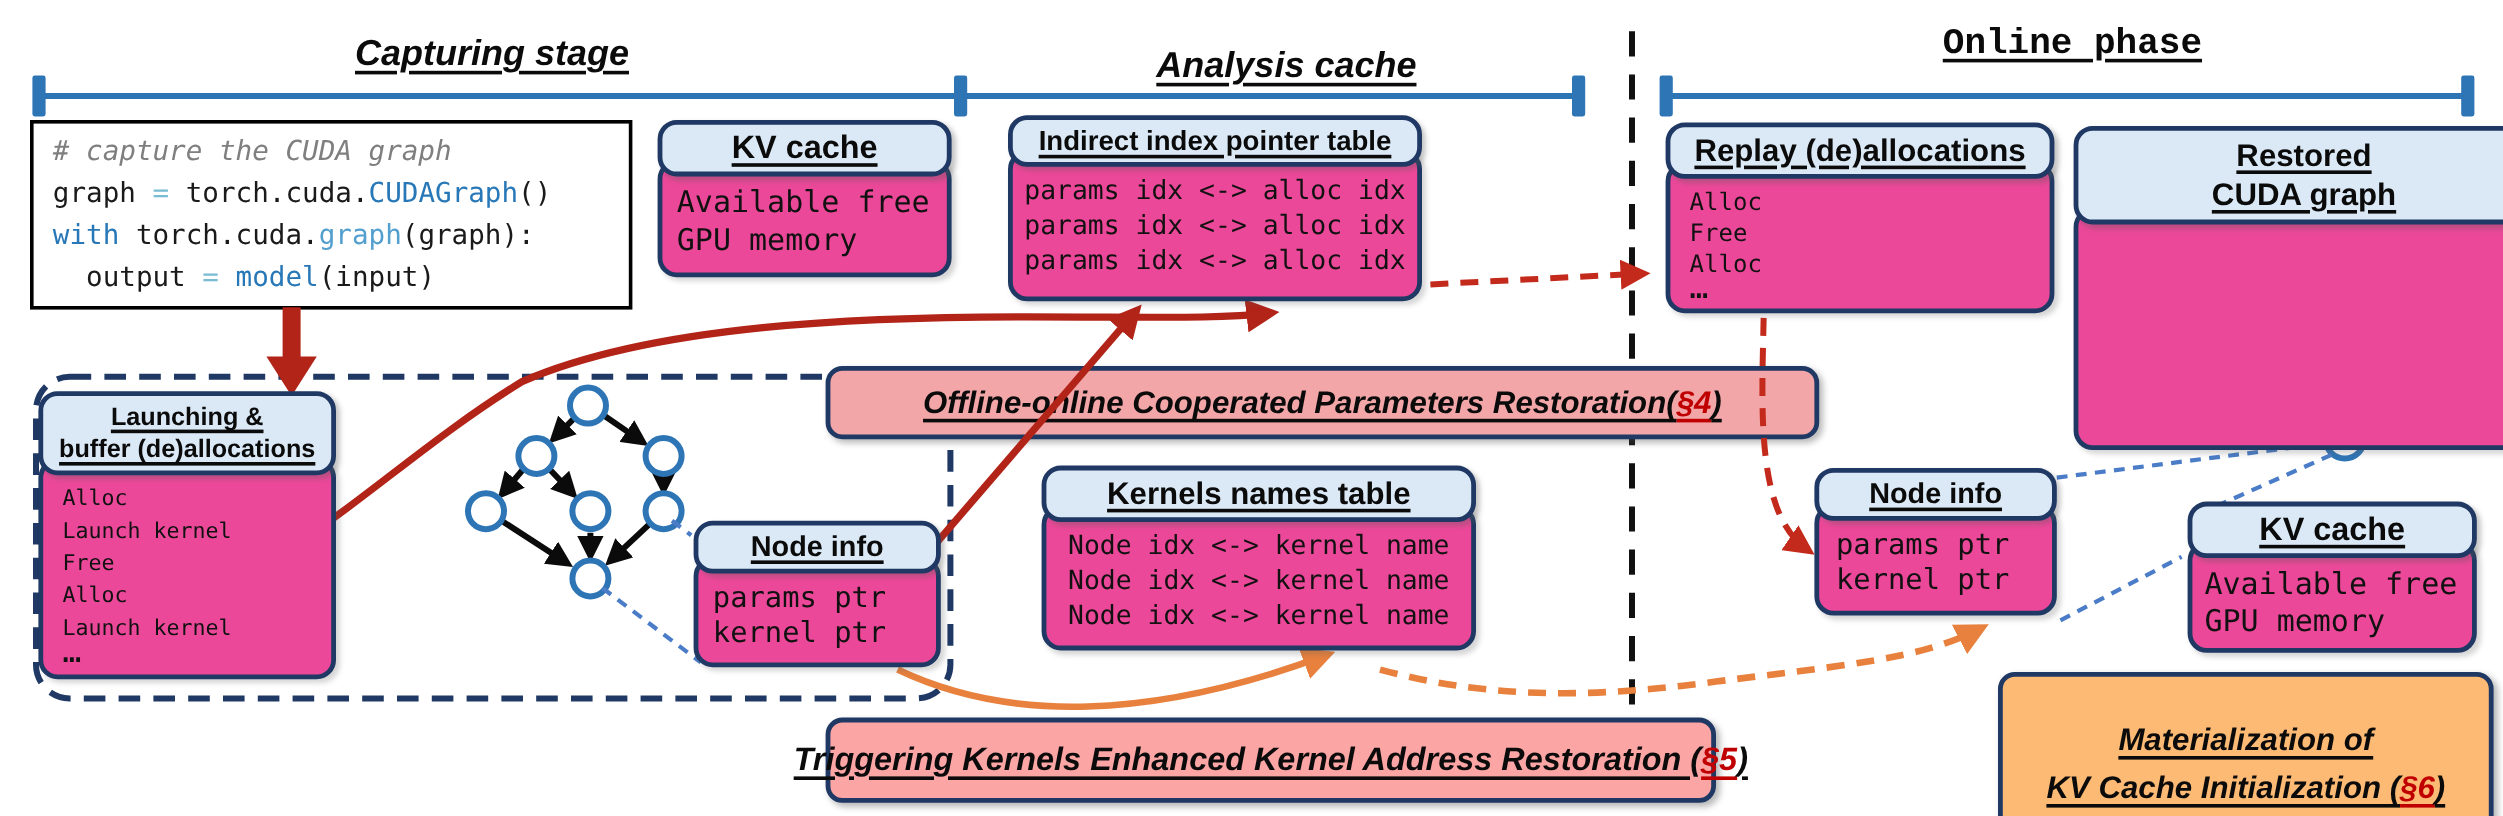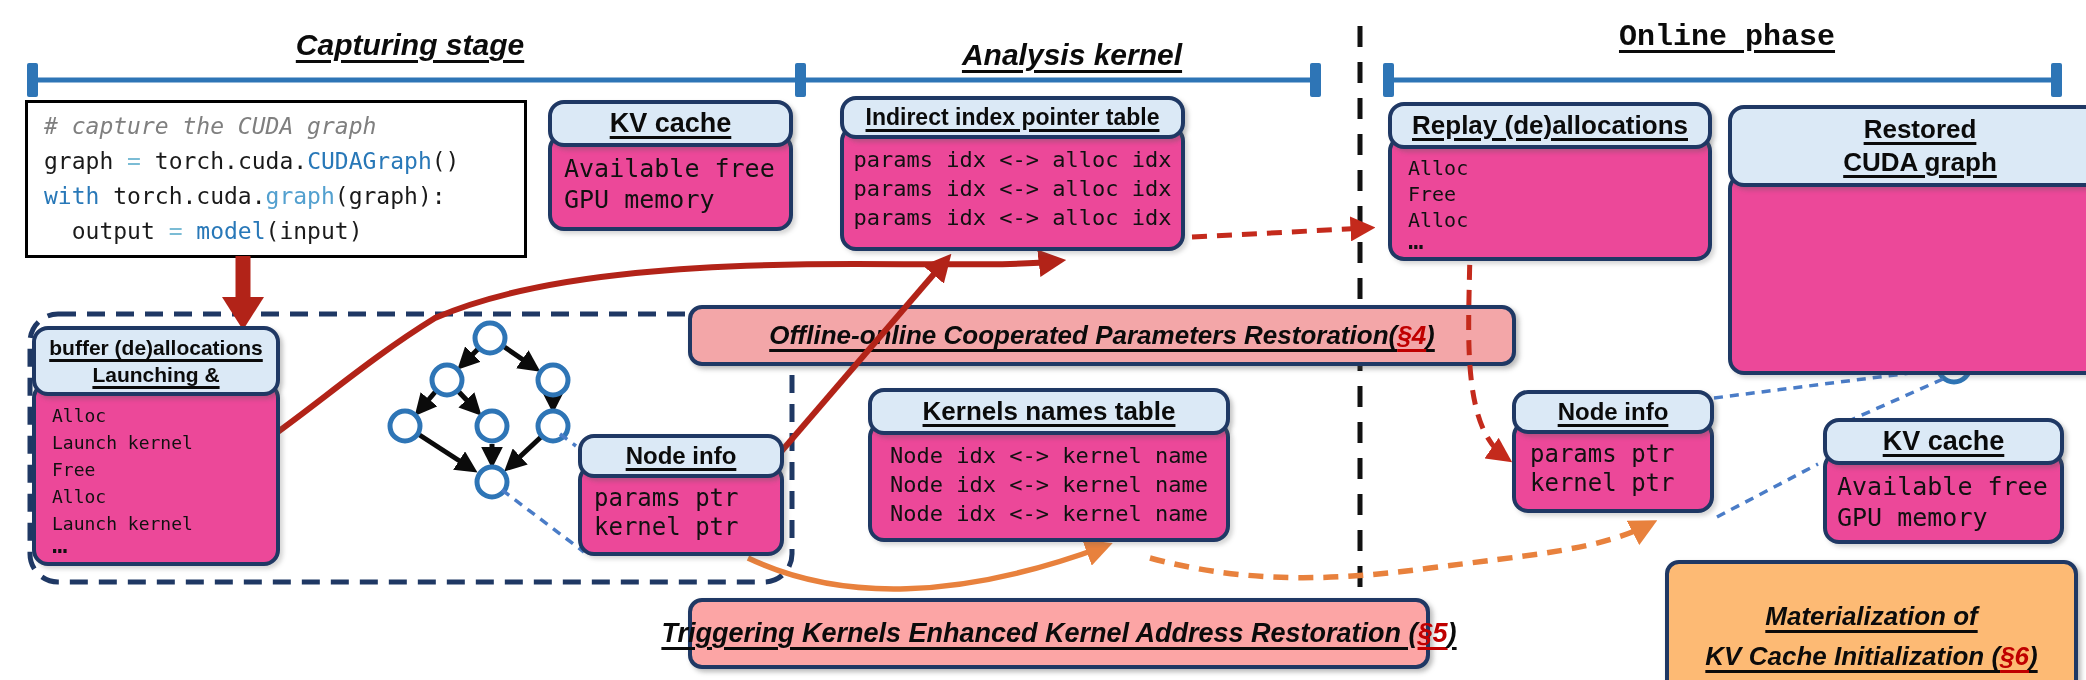--- a/index.html
+++ b/index.html
@@ -126,21 +126,21 @@
       <rect x="1383" y="63" width="11" height="34" rx="2" fill="#2e75b6"></rect>
       <rect x="2051" y="63" width="11" height="34" rx="2" fill="#2e75b6"></rect>
     </g>
 
     <path d="M1360 26 L1360 650" stroke="#111" stroke-width="5" stroke-dasharray="21 15" fill="none"></path>
 
     <rect x="30" y="314" width="762" height="268" rx="28" fill="none" stroke="#1f3864" stroke-width="5" stroke-dasharray="18 11"></rect>
   </svg>
 
   <div class="stage-label" style="left:410px; top:28px;">Capturing stage</div>
-  <div class="stage-label" style="left:1072px; top:38px;">Analysis kernel</div>
+  <div class="stage-label" style="left:1072px; top:38px;">Analysis cache</div>
   <div class="phase-label" style="left:1727px; top:20px;font-family:Liberation Mono, monospace;">Online phase</div>
 
   <div id="code-box">
     <div class="code-line"><span class="tok-comment"># capture the CUDA graph</span></div>
     <div class="code-line"><span class="tok-plain">graph </span><span class="tok-op">= </span><span class="tok-plain">torch.cuda.</span><span class="tok-fn">CUDAGraph</span><span class="tok-plain">()</span></div>
     <div class="code-line"><span class="tok-kw">with</span><span class="tok-plain"> torch.cuda.</span><span class="tok-fn2">graph</span><span class="tok-plain">(graph):</span></div>
     <div class="code-line"><span class="tok-plain">  output </span><span class="tok-op">= </span><span class="tok-fn">model</span><span class="tok-plain">(input)</span></div>
   </div>
 
   <div class="tbox" id="kv-off">
@@ -155,22 +155,22 @@
     <div class="hd"><span class="u">Indirect index pointer table</span></div>
     <div class="bd">
       <div class="ln">params idx &lt;-&gt; alloc idx</div>
       <div class="ln">params idx &lt;-&gt; alloc idx</div>
       <div class="ln">params idx &lt;-&gt; alloc idx</div>
     </div>
   </div>
 
   <div class="tbox" id="launching">
     <div class="hd">
+      <div><span class="u">Launching &amp;</span></div>
       <div><span class="u">buffer (de)allocations</span></div>
-      <div><span class="u">Launching &amp;</span></div>
     </div>
     <div class="bd">
       <div class="ln">Alloc</div>
       <div class="ln">Launch kernel</div>
       <div class="ln">Free</div>
       <div class="ln">Alloc</div>
       <div class="ln">Launch kernel</div>
       <div class="ln ellipsis">…</div>
     </div>
   </div>

